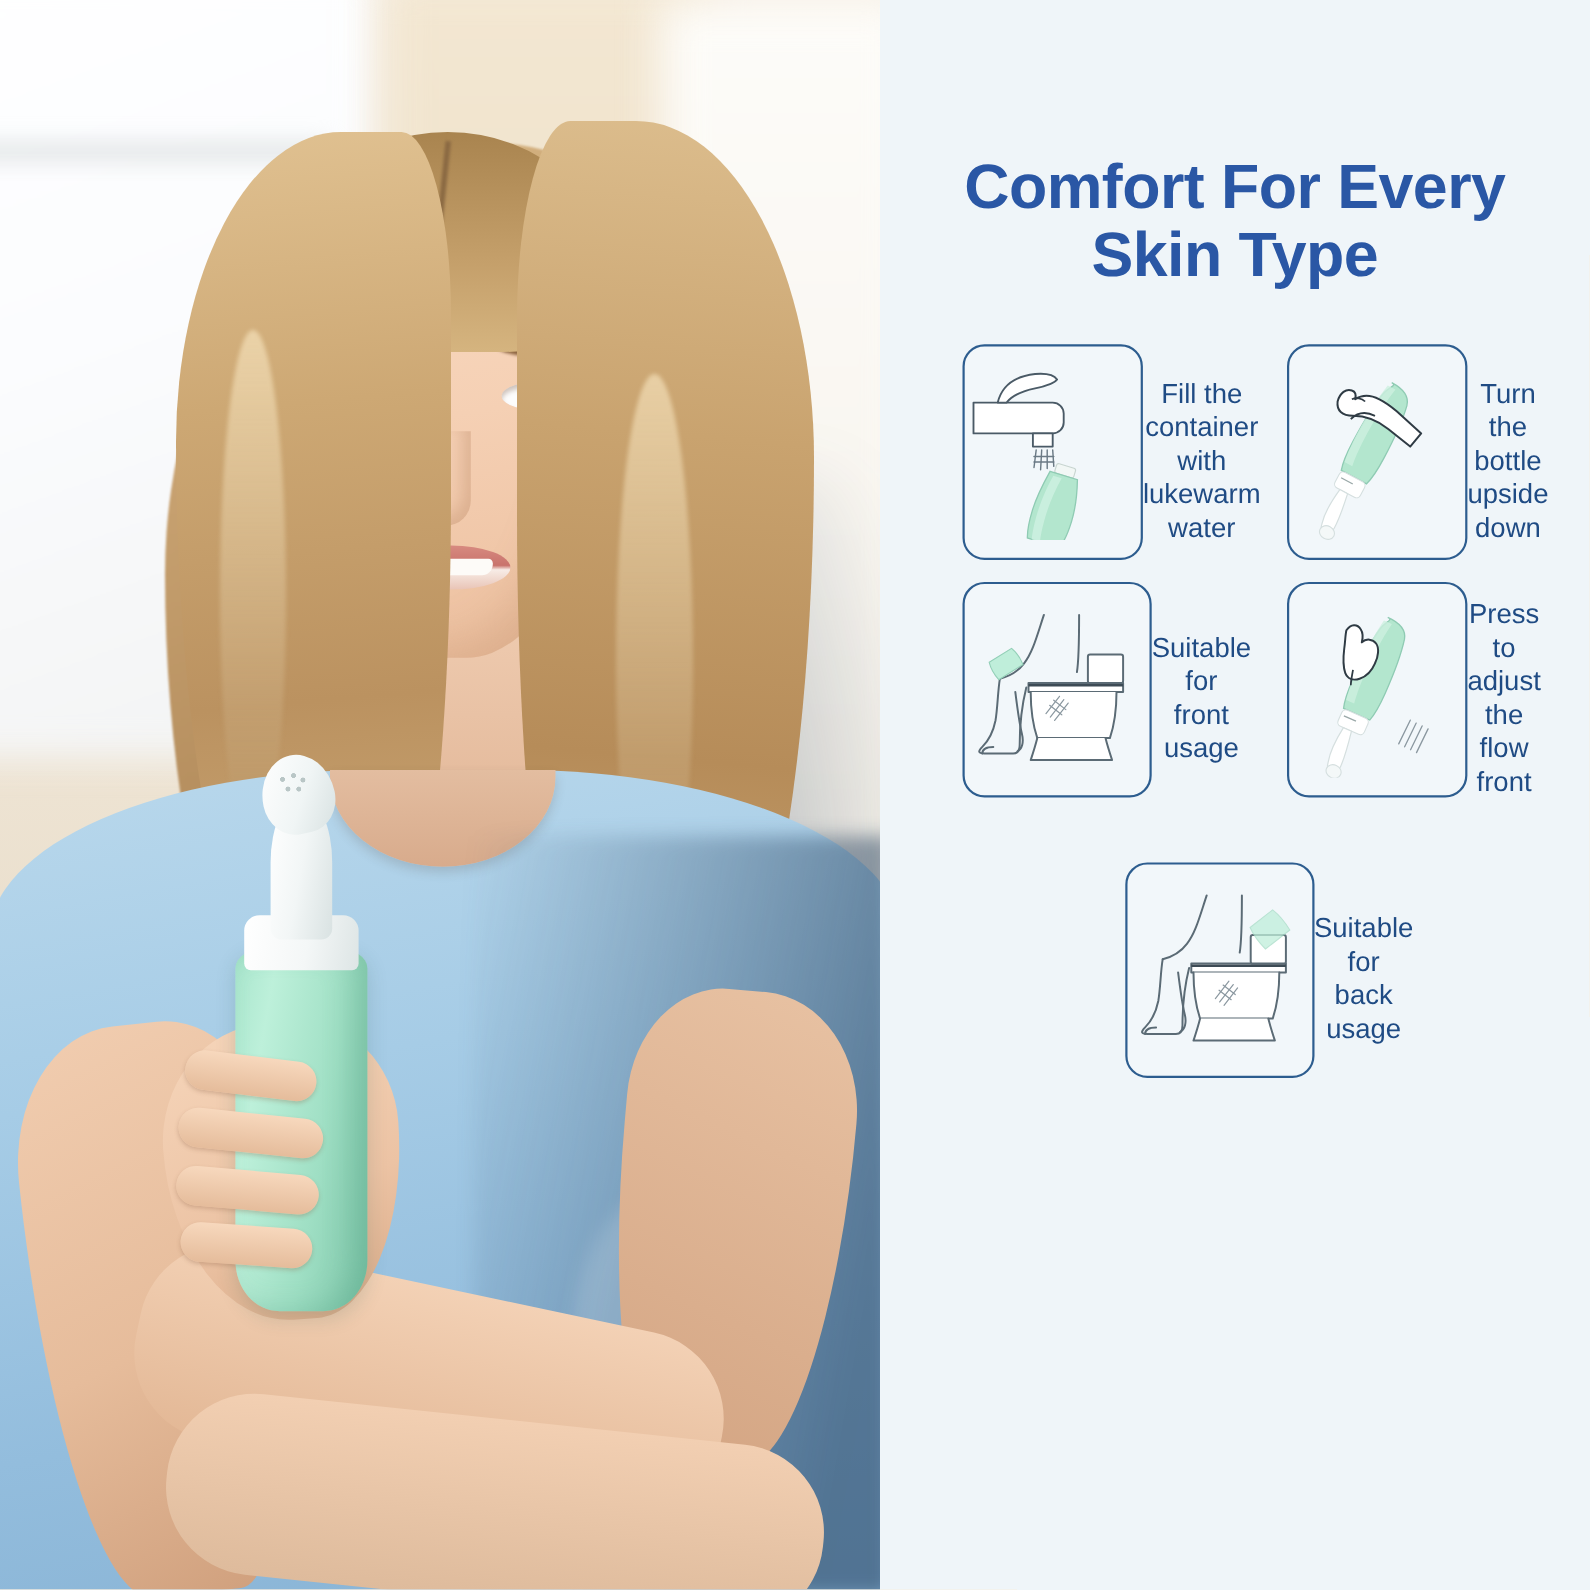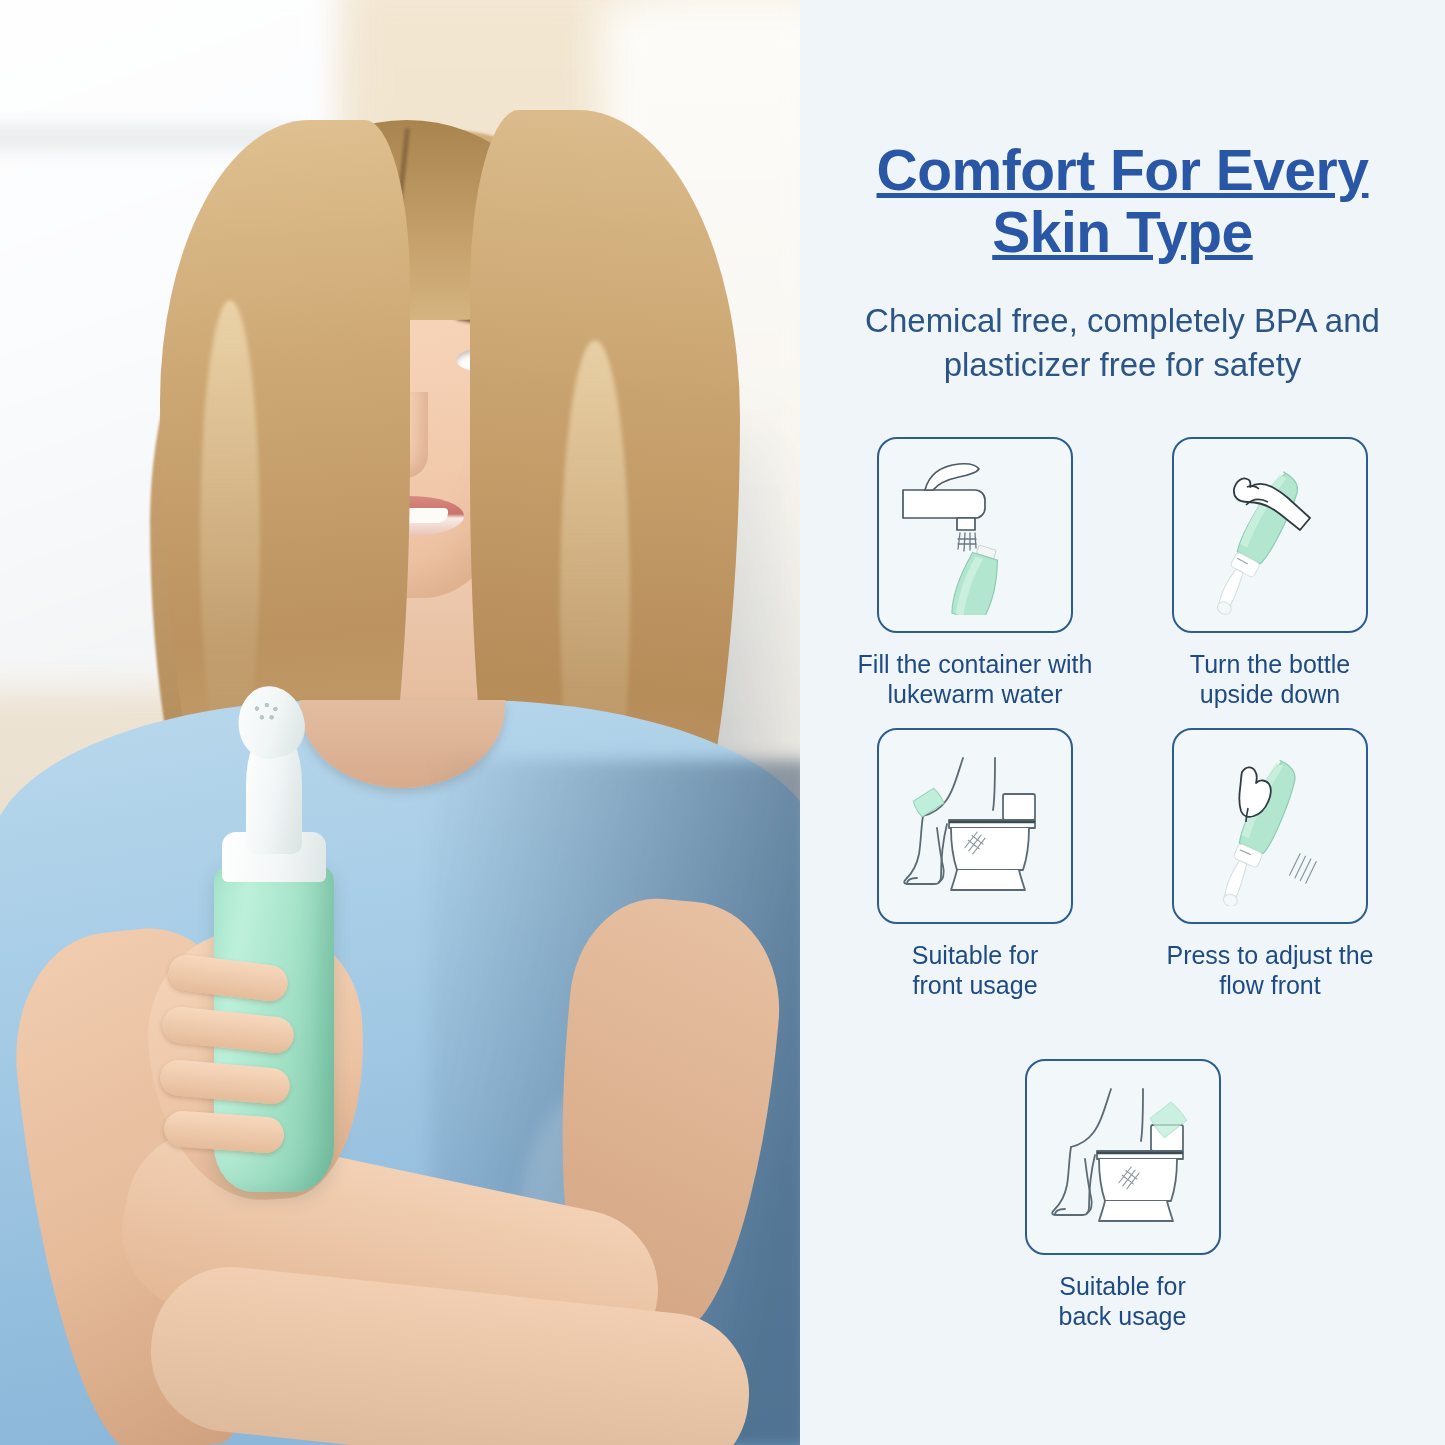--- a/index.html
+++ b/index.html
@@ -246,21 +246,20 @@
   }
   .headline {
     text-align:center;
     color:#2a57a5;
     font-size:57px;
     font-weight:bold;
     line-height:1.08;
     letter-spacing:-0.5px;
     padding:0 22px;
     margin-top:140px;
-    text-decoration:underline;
   }
   .subhead {
     text-align:center;
     color:#2c5485;
     font-size:33px;
     font-weight:normal;
     line-height:1.33;
     padding:0 16px;
     margin-top:36px;
   }
@@ -268,21 +267,21 @@
     display:flex;
     flex-wrap:wrap;
     justify-content:center;
     column-gap:95px;
     row-gap:18px;
     margin-top:50px;
     padding:0 40px;
   }
   .card-cell {
     width:200px;
-    display:flex; flex-direction:column; align-items:center;
+    display:flex; align-items:center;
   }
   .card-box {
     width:196px; height:196px;
     border:2px solid #2d5d8f;
     border-radius:20px;
     background:#f2f7fa;
     display:flex; align-items:center; justify-content:center;
   }
   .card-label {
     margin-top:16px;
@@ -359,21 +358,20 @@
         <div class="nozzle-head"></div>
         <div class="nozzle-holes"></div>
         <div class="brand-mark"></div>
       </div>
     </div>
   </div>
 
   <div class="info-panel">
 
     <div class="headline">Comfort For Every Skin Type</div>
-    <div class="subhead">Chemical free, completely BPA and plasticizer free for safety</div>
 
     <div class="card-grid">
 
       <div class="card-cell">
         <div class="card-box">
           <svg width="160" height="160" viewBox="0 0 160 160">
             <g fill="none" stroke="#4a5a66" stroke-width="1.7" stroke-linejoin="round">
               <path d="M8 35 h72 a10 10 0 0 1 10 10 v8 a10 10 0 0 1 -10 10 H8 Z" fill="#ffffff"></path>
               <path d="M30 35 c4 -16 16 -24 34 -26 c12 -1 18 2 20 5 c-2 3 -10 6 -20 8 c-14 3 -22 8 -26 13 Z" fill="#ffffff"></path>
               <rect x="62" y="63" width="18" height="12" fill="#ffffff"></rect>

